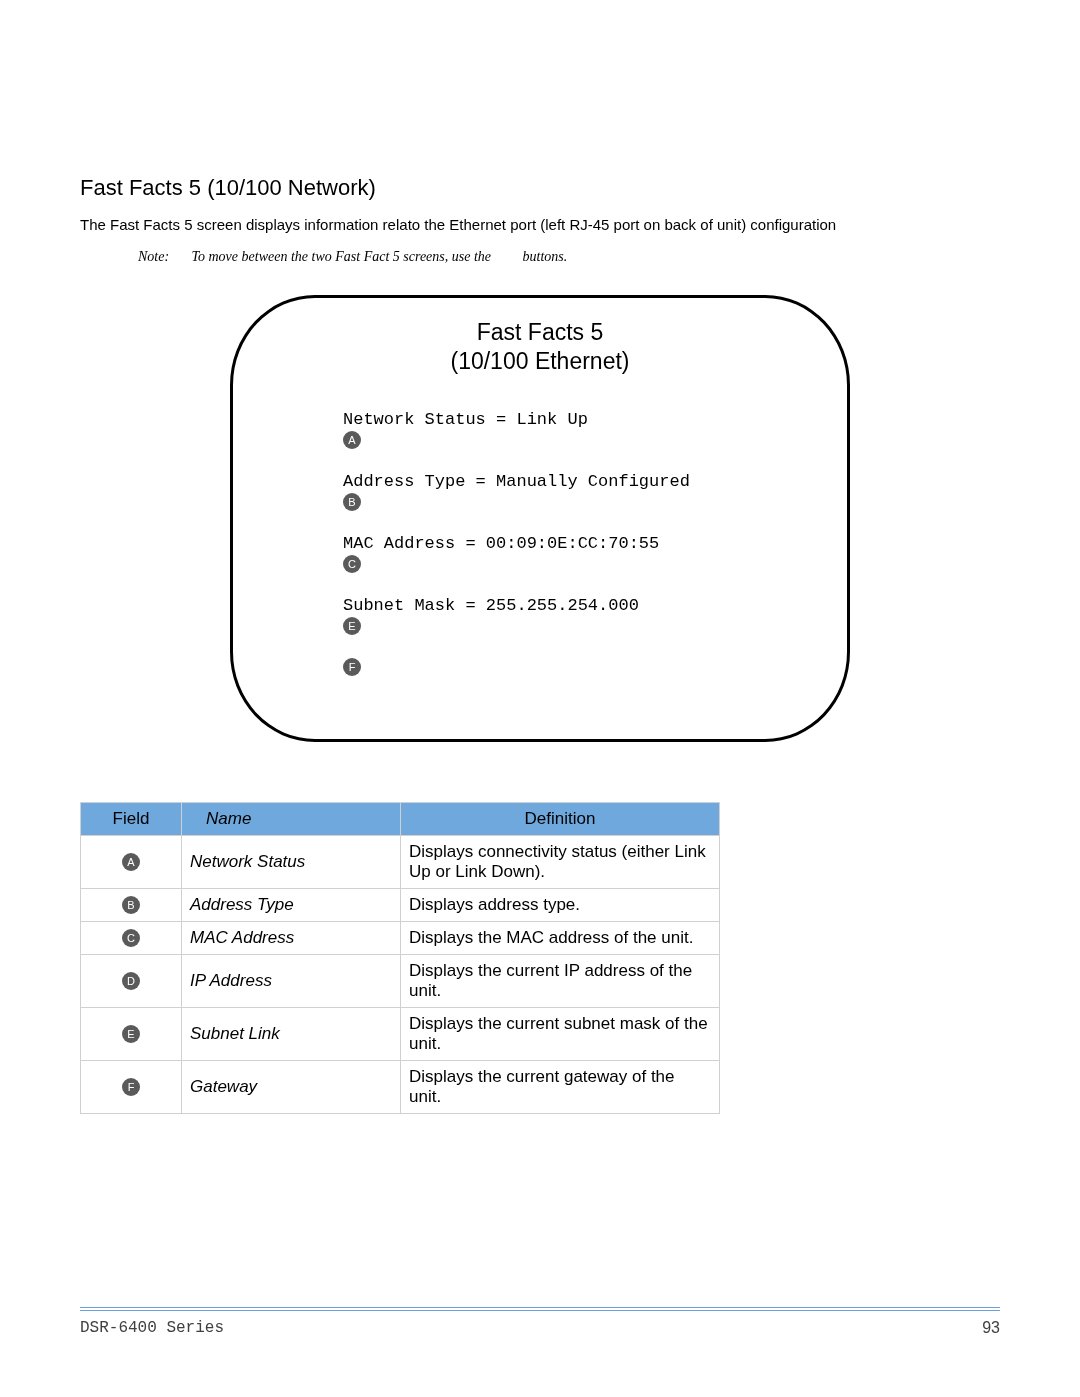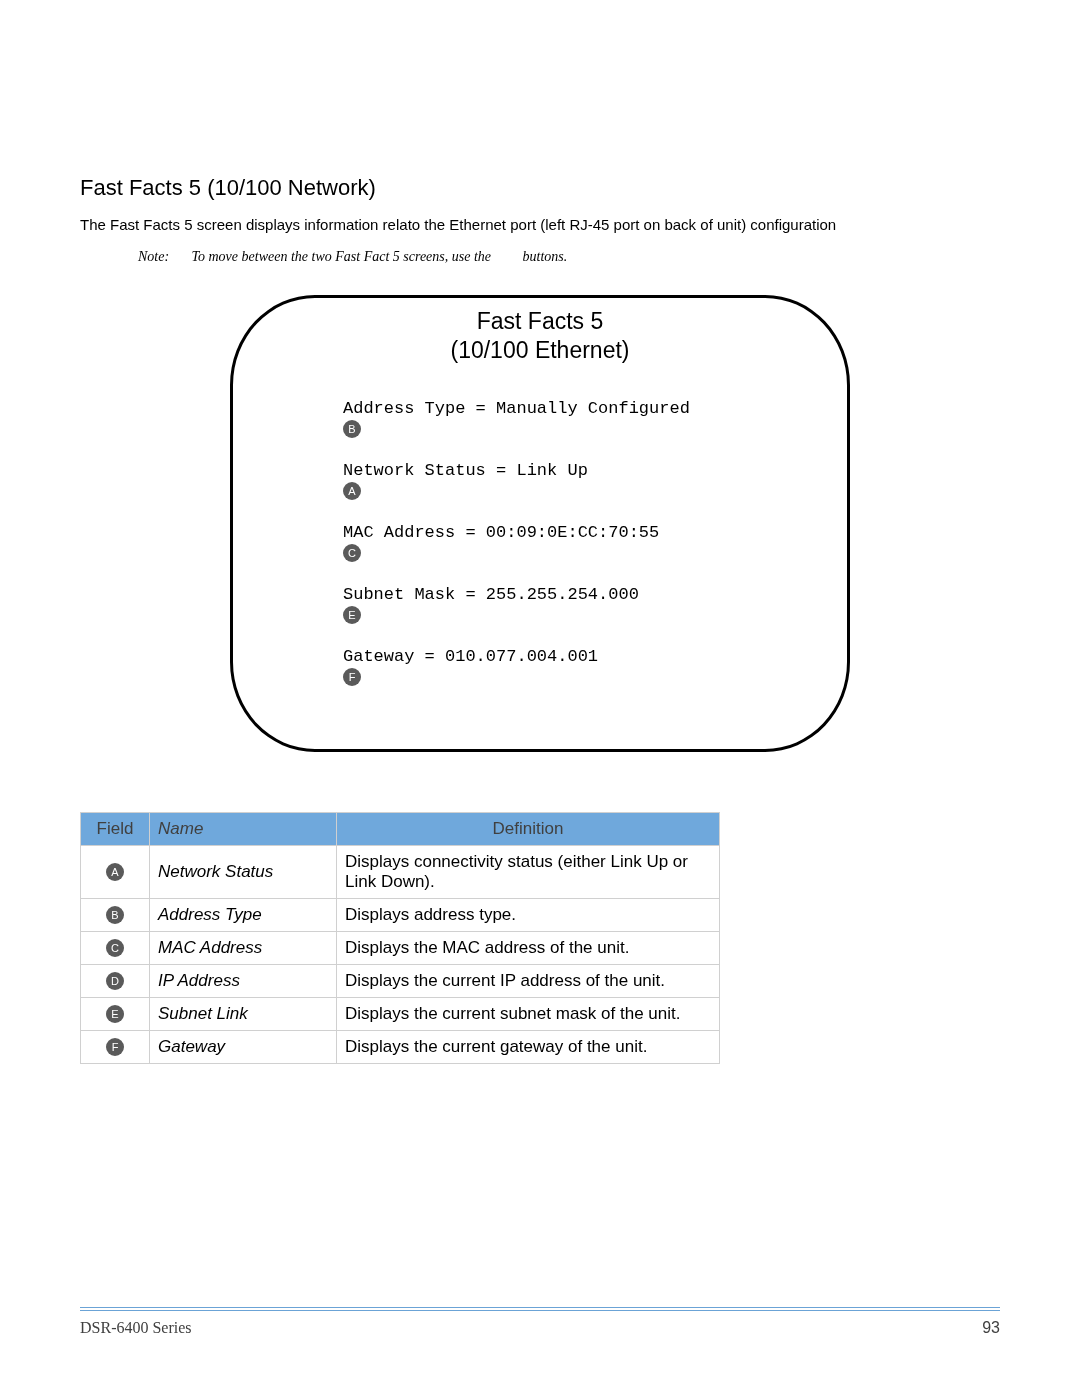--- a/index.html
+++ b/index.html
@@ -53,21 +53,21 @@
 
   
   .screen-wrap {
     margin: 0 auto 60px auto;
     width: 620px;
   }
   .screen {
     position: relative;
     border: 3px solid #000;
     border-radius: 85px / 90px;
-    padding: 9px 60px 40px 110px;
+    padding: 20px 60px 40px 110px;
     min-height: 390px;
     box-sizing: border-box;
   }
   .screen-title {
     text-align: center;
     font-size: 23px;
     line-height: 1.25;
     margin: 0 0 34px -50px; 
   }
   .screen-body {
@@ -101,24 +101,24 @@
 
   
   .defs {
     width: 640px;
     border-collapse: collapse;
     margin: 0 0 0 0;
     font-size: 17px;
   }
   .defs th {
     background: var(--blue-header);
-    color: #404040;
+    color: #000000;
     font-weight: normal;
     text-align: center;
-    padding: 6px 8px;
+    padding: 6px 24px;
     border: 1px solid #d0d0d0;
   }
   .defs td {
     border: 1px solid #d0d0d0;
     padding: 6px 8px;
     vertical-align: middle;
   }
   .defs .col-field {
     width: 52px;
     text-align: center;
@@ -155,21 +155,21 @@
     border-top: 1px solid var(--blue);
     margin: 0 0 8px 0;
   }
   .footer-row {
     display: flex;
     justify-content: space-between;
     font-size: 16px;
     color: #404040;
   }
   .footer-row .product {
-    font-family: Liberation Serif, serif;
+    font-family: Liberation Mono, monospace;
   }
 </style>
 </head>
 <body>
 
 <div class="page">
 
   <p class="section-heading">Fast Facts 5 (10/100 Network)</p>
 
   <p class="intro">The Fast Facts 5 screen displays information relato the Ethernet port (left RJ-45 port on back of unit) configuration</p>
@@ -181,37 +181,36 @@
   </p>
 
   <div class="screen-wrap">
     <div class="screen">
       <div class="screen-title">
         <span>Fast Facts 5</span><br>
         <span>(10/100 Ethernet)</span>
       </div>
       <div class="screen-body">
         <div class="row">
+          <div class="line">Network Status = Link Up</div>
+          <div class="badge-holder"><span class="badge">A</span></div>
+        </div>
+        <div class="row">
           <div class="line">Address Type = Manually Configured</div>
           <div class="badge-holder"><span class="badge">B</span></div>
         </div>
         <div class="row">
-          <div class="line">Network Status = Link Up</div>
-          <div class="badge-holder"><span class="badge">A</span></div>
-        </div>
-        <div class="row">
           <div class="line">MAC Address = 00:09:0E:CC:70:55</div>
           <div class="badge-holder"><span class="badge">C</span></div>
         </div>
         <div class="row">
           <div class="line">Subnet Mask = 255.255.254.000</div>
           <div class="badge-holder"><span class="badge">E</span></div>
         </div>
         <div class="row">
-          <div class="line">Gateway = 010.077.004.001</div>
           <div class="badge-holder"><span class="badge">F</span></div>
         </div>
       </div>
     </div>
   </div>
 
   <table class="defs">
     <thead>
       <tr>
         <th class="col-field">Field</th>

